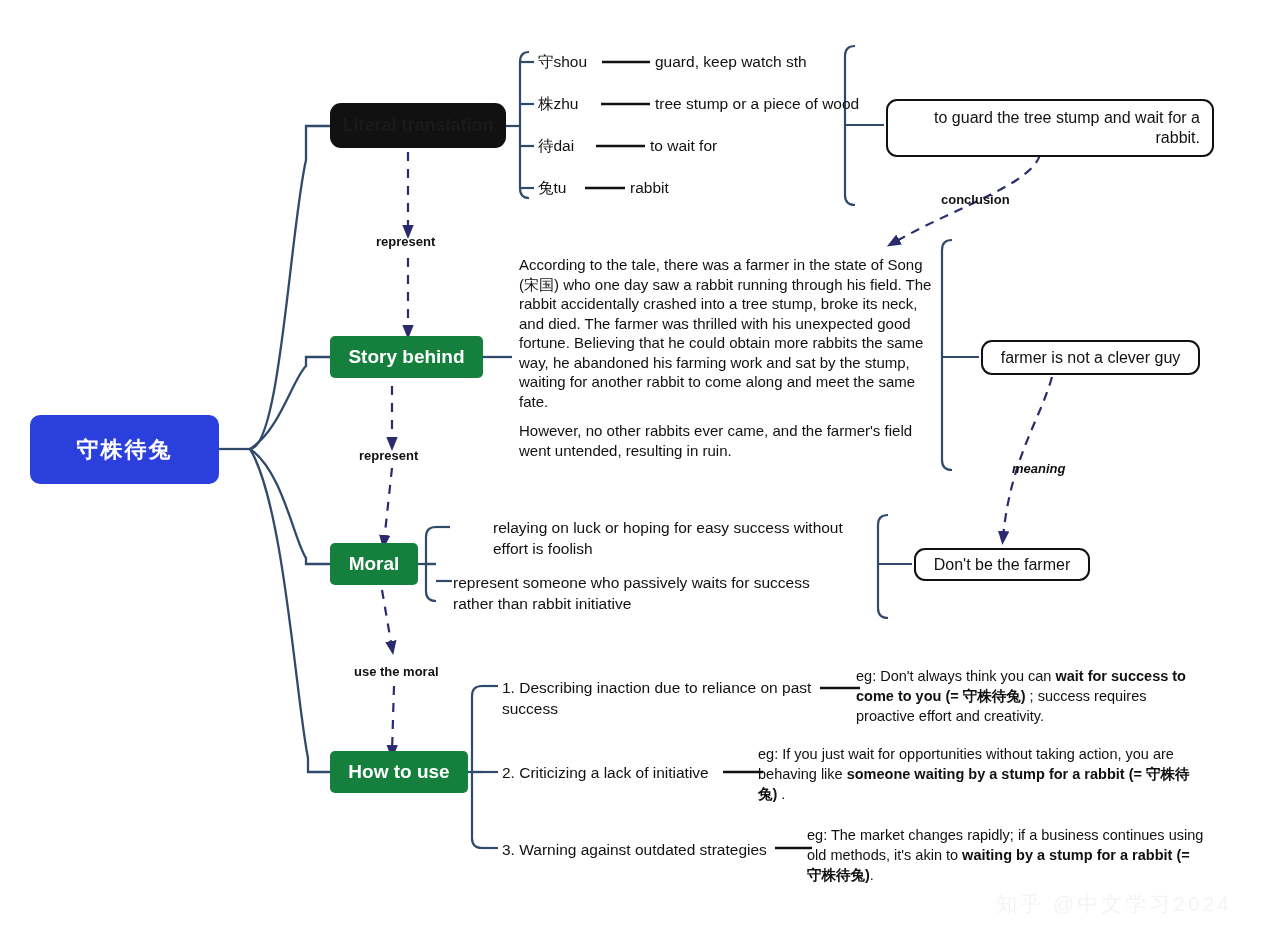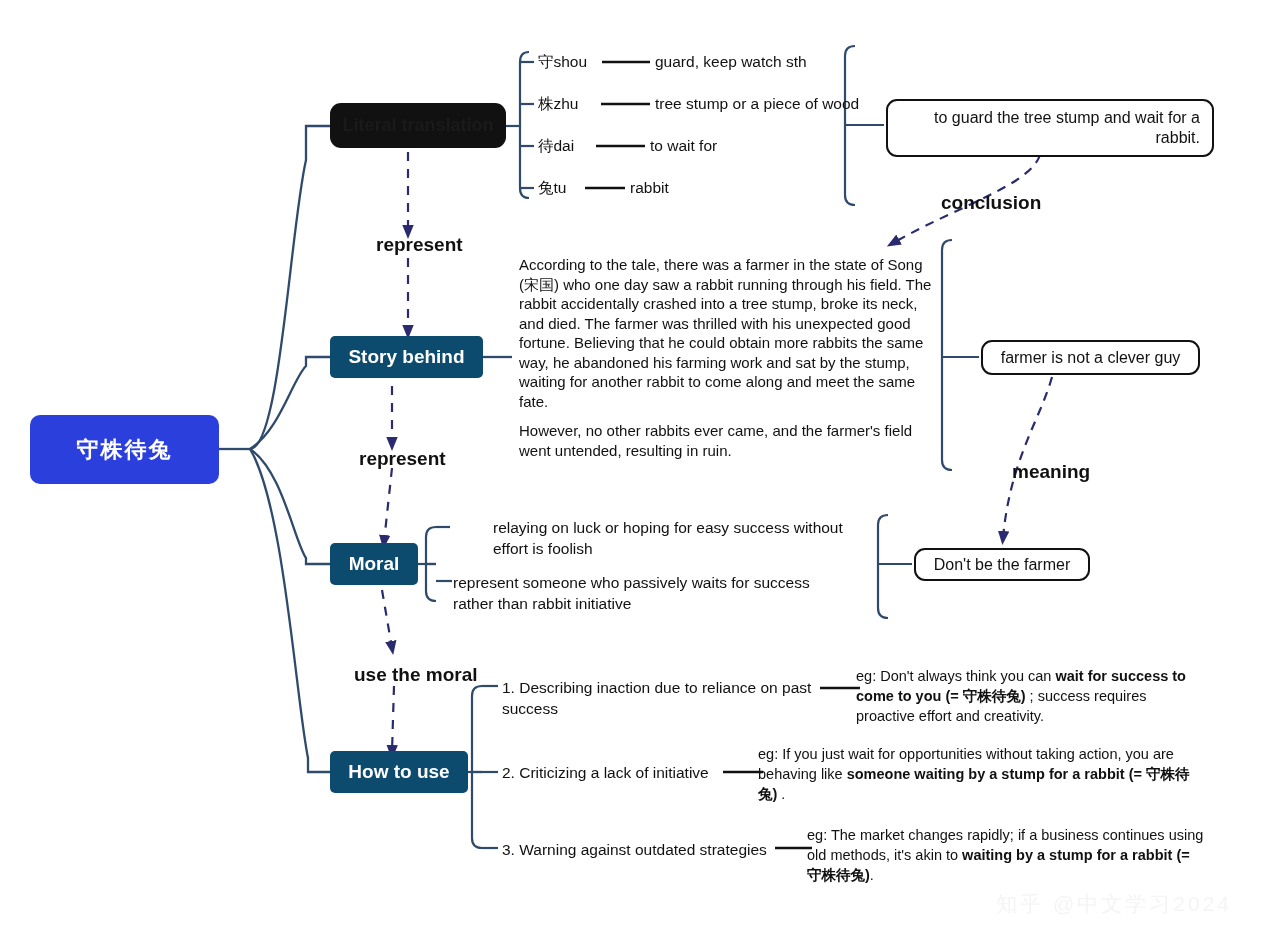--- a/index.html
+++ b/index.html
@@ -37,21 +37,21 @@
   }
   .chip-root {
     background: #2b3fdd;
     color: #ffffff;
     border-radius: 10px;
     font-size: 22px;
     font-weight: 700;
     letter-spacing: 2px;
   }
   .chip-dark {
-    background: #0c4a6e;
+    background: #15803d;
     color: #ffffff;
     border-radius: 5px;
     font-size: 19px;
     font-weight: 600;
   }
   
   .chip-hidden-label {
     background: #111111;
     color: #1a1a1a;
     border-radius: 11px;
@@ -73,21 +73,21 @@
     position: absolute;
     font-size: 15.5px;
     line-height: 1.33;
     color: #111111;
     z-index: 4;
   }
   .txt-small { font-size: 14.5px; line-height: 1.38; }
   .txt-story { font-size: 15px; line-height: 1.30; }
   .relabel {
     position: absolute;
-    font-size: 19px;
+    font-size: 13px;
     font-weight: 700;
     color: #111111;
     white-space: nowrap;
     z-index: 6;
   }
   .hanzi { font-family: Liberation Sans, sans-serif; }
   b { font-weight: 700; }
 
   
   .watermark {
@@ -242,21 +242,21 @@
     <span>to guard the tree stump and wait for a rabbit.</span>
   </div>
   <div class="relabel" style="left:941px; top:192px;">conclusion</div>
 
   <div class="txt txt-story" style="left:519px; top:255px; width:416px;">According to the tale, there was a farmer in the state of Song (宋国) who one day saw a rabbit running through his field. The rabbit accidentally crashed into a tree stump, broke its neck, and died. The farmer was thrilled with his unexpected good fortune. Believing that he could obtain more rabbits the same way, he abandoned his farming work and sat by the stump, waiting for another rabbit to come along and meet the same fate.</div>
   <div class="txt txt-story" style="left:519px; top:421px; width:416px;">However, no other rabbits ever came, and the farmer's field went untended, resulting in ruin.</div>
 
   <div class="node chip-outline" style="left:981px; top:340px; width:219px; height:35px;">
     <span>farmer is not a clever guy</span>
   </div>
-  <div class="relabel" style="left:1012px; top:461px;">meaning</div>
+  <div class="relabel" style="left:1012px; top:461px;font-style:italic;">meaning</div>
 
   <div class="txt" style="left:453px; top:518px; width:360px;margin-left:40px;">relaying on luck or hoping for easy success without effort is foolish</div>
   <div class="txt" style="left:453px; top:573px; width:368px;"> represent someone who passively waits for success rather than rabbit initiative</div>
 
   <div class="node chip-outline" style="left:914px; top:548px; width:176px; height:33px;">
     <span>Don't be the farmer</span>
   </div>
 
   <div class="txt" style="left:502px; top:678px; width:312px;">1. Describing inaction due to reliance on past success</div>
   <div class="txt txt-small" style="left:856px; top:666px; width:352px;">

